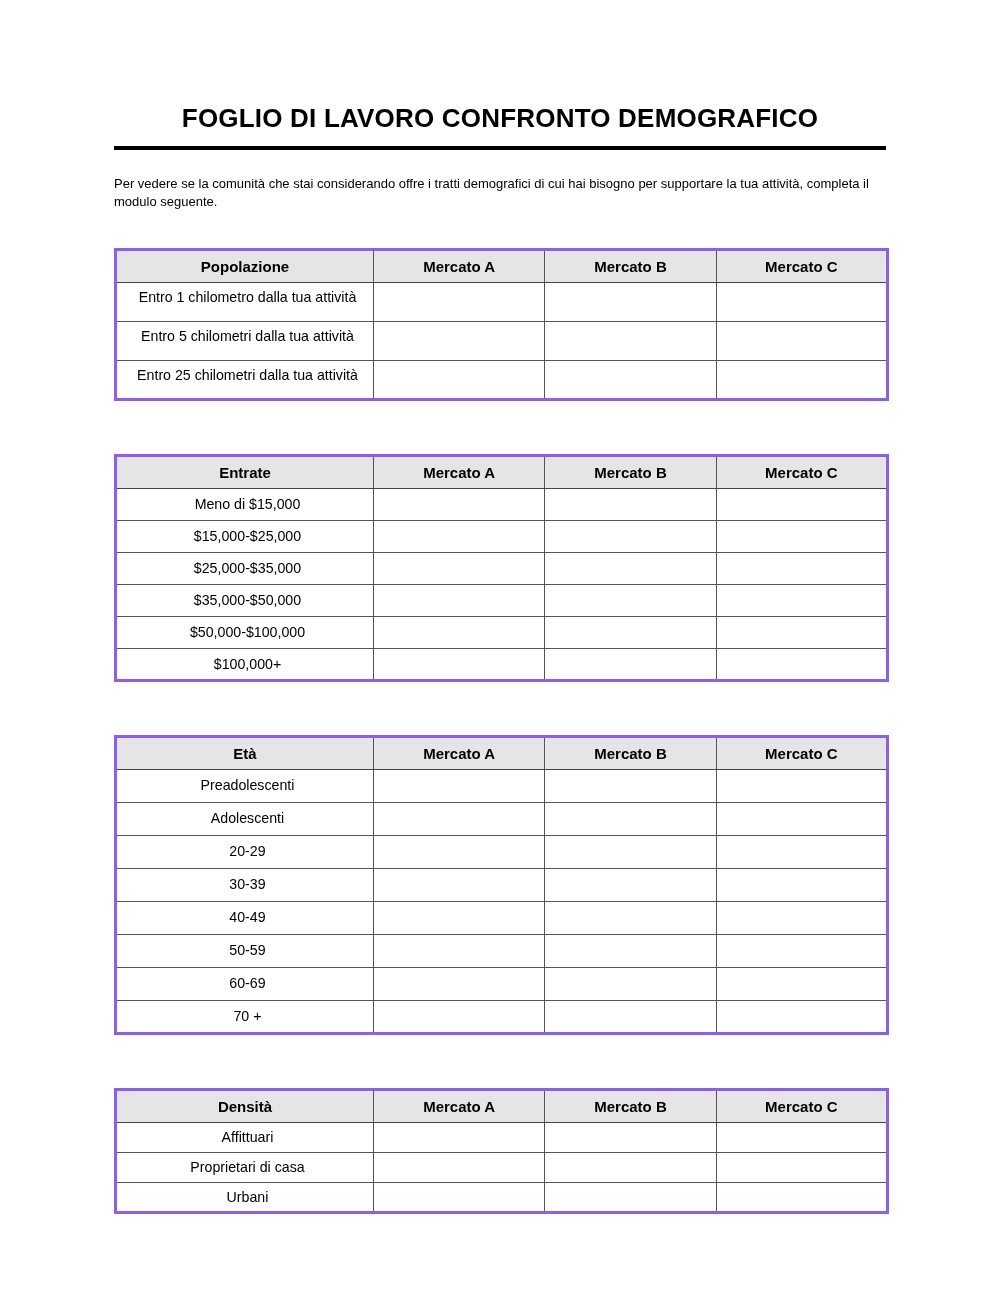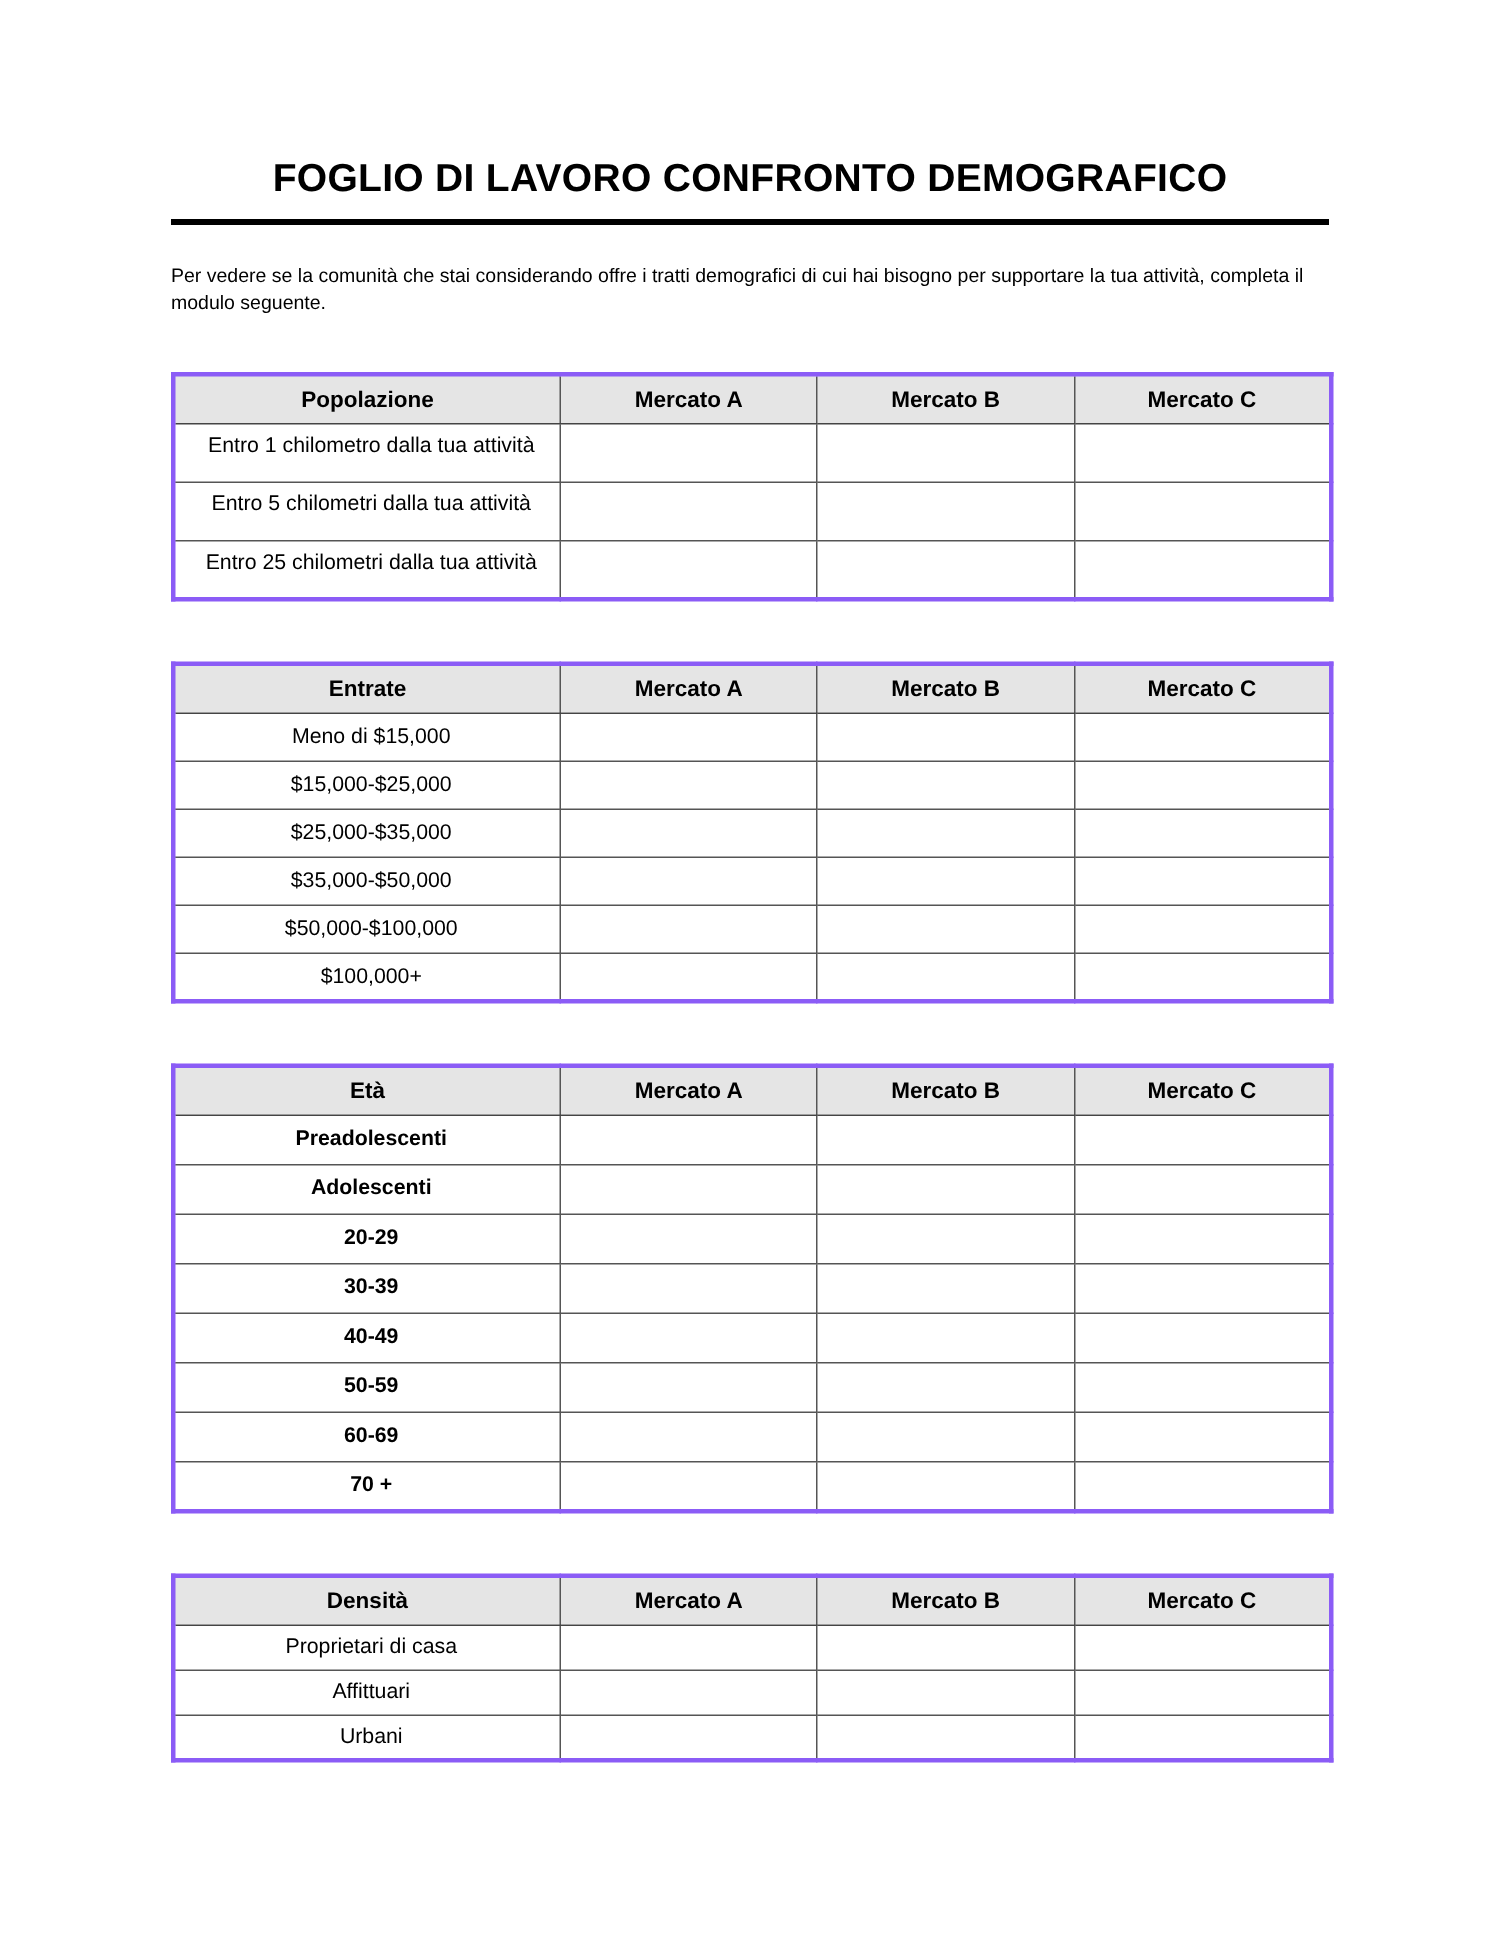--- a/index.html
+++ b/index.html
@@ -65,21 +65,21 @@
 
   
   .data-table {
     width: 772px;
     border-collapse: collapse;
     border: 3px solid #8b5cf6;
     table-layout: fixed;
     background: #ffffff;
   }
 
-  .tbl-wrap { margin-top: 40px; }
+  .tbl-wrap { margin-top: 53px; }
   .tbl-wrap.first { margin-top: 36px; }
 
   .data-table col.c-label { width: 258px; }
   .data-table col.c-mkt   { width: 171.33px; }
 
   .data-table th,
   .data-table td {
     border: 1px solid #555555;
     padding: 0;
     vertical-align: top;
@@ -106,21 +106,21 @@
 
   .data-table tbody td.blank-cell {
     background: #ffffff;
   }
 
   
   .t-pop tbody tr { height: 39px; }
   .t-pop tbody td.label-cell { line-height: 1.3; }
   .t-income tbody tr { height: 32px; }
   .t-income tbody td.label-cell { padding-top: 6px; }
-  .t-age tbody tr { height: 33px; font-weight: bold; }
+  .t-age tbody tr { height: 33px; }
   .t-age tbody td.label-cell { padding-top: 6px; }
   .t-density tbody tr { height: 30px; }
   .t-density tbody td.label-cell { padding-top: 5px; }
 </style>
 </head>
 <body>
 
 <div class="page">
   <div class="content">
 
@@ -304,27 +304,27 @@
             <thead>
               <tr>
                 <th>Densità</th>
                 <th>Mercato A</th>
                 <th>Mercato B</th>
                 <th>Mercato C</th>
               </tr>
             </thead>
             <tbody>
               <tr>
+                <td class="label-cell">Affittuari</td>
+                <td class="blank-cell"></td>
+                <td class="blank-cell"></td>
+                <td class="blank-cell"></td>
+              </tr>
+              <tr>
                 <td class="label-cell">Proprietari di casa</td>
-                <td class="blank-cell"></td>
-                <td class="blank-cell"></td>
-                <td class="blank-cell"></td>
-              </tr>
-              <tr>
-                <td class="label-cell">Affittuari</td>
                 <td class="blank-cell"></td>
                 <td class="blank-cell"></td>
                 <td class="blank-cell"></td>
               </tr>
               <tr>
                 <td class="label-cell">Urbani</td>
                 <td class="blank-cell"></td>
                 <td class="blank-cell"></td>
                 <td class="blank-cell"></td>
               </tr>

